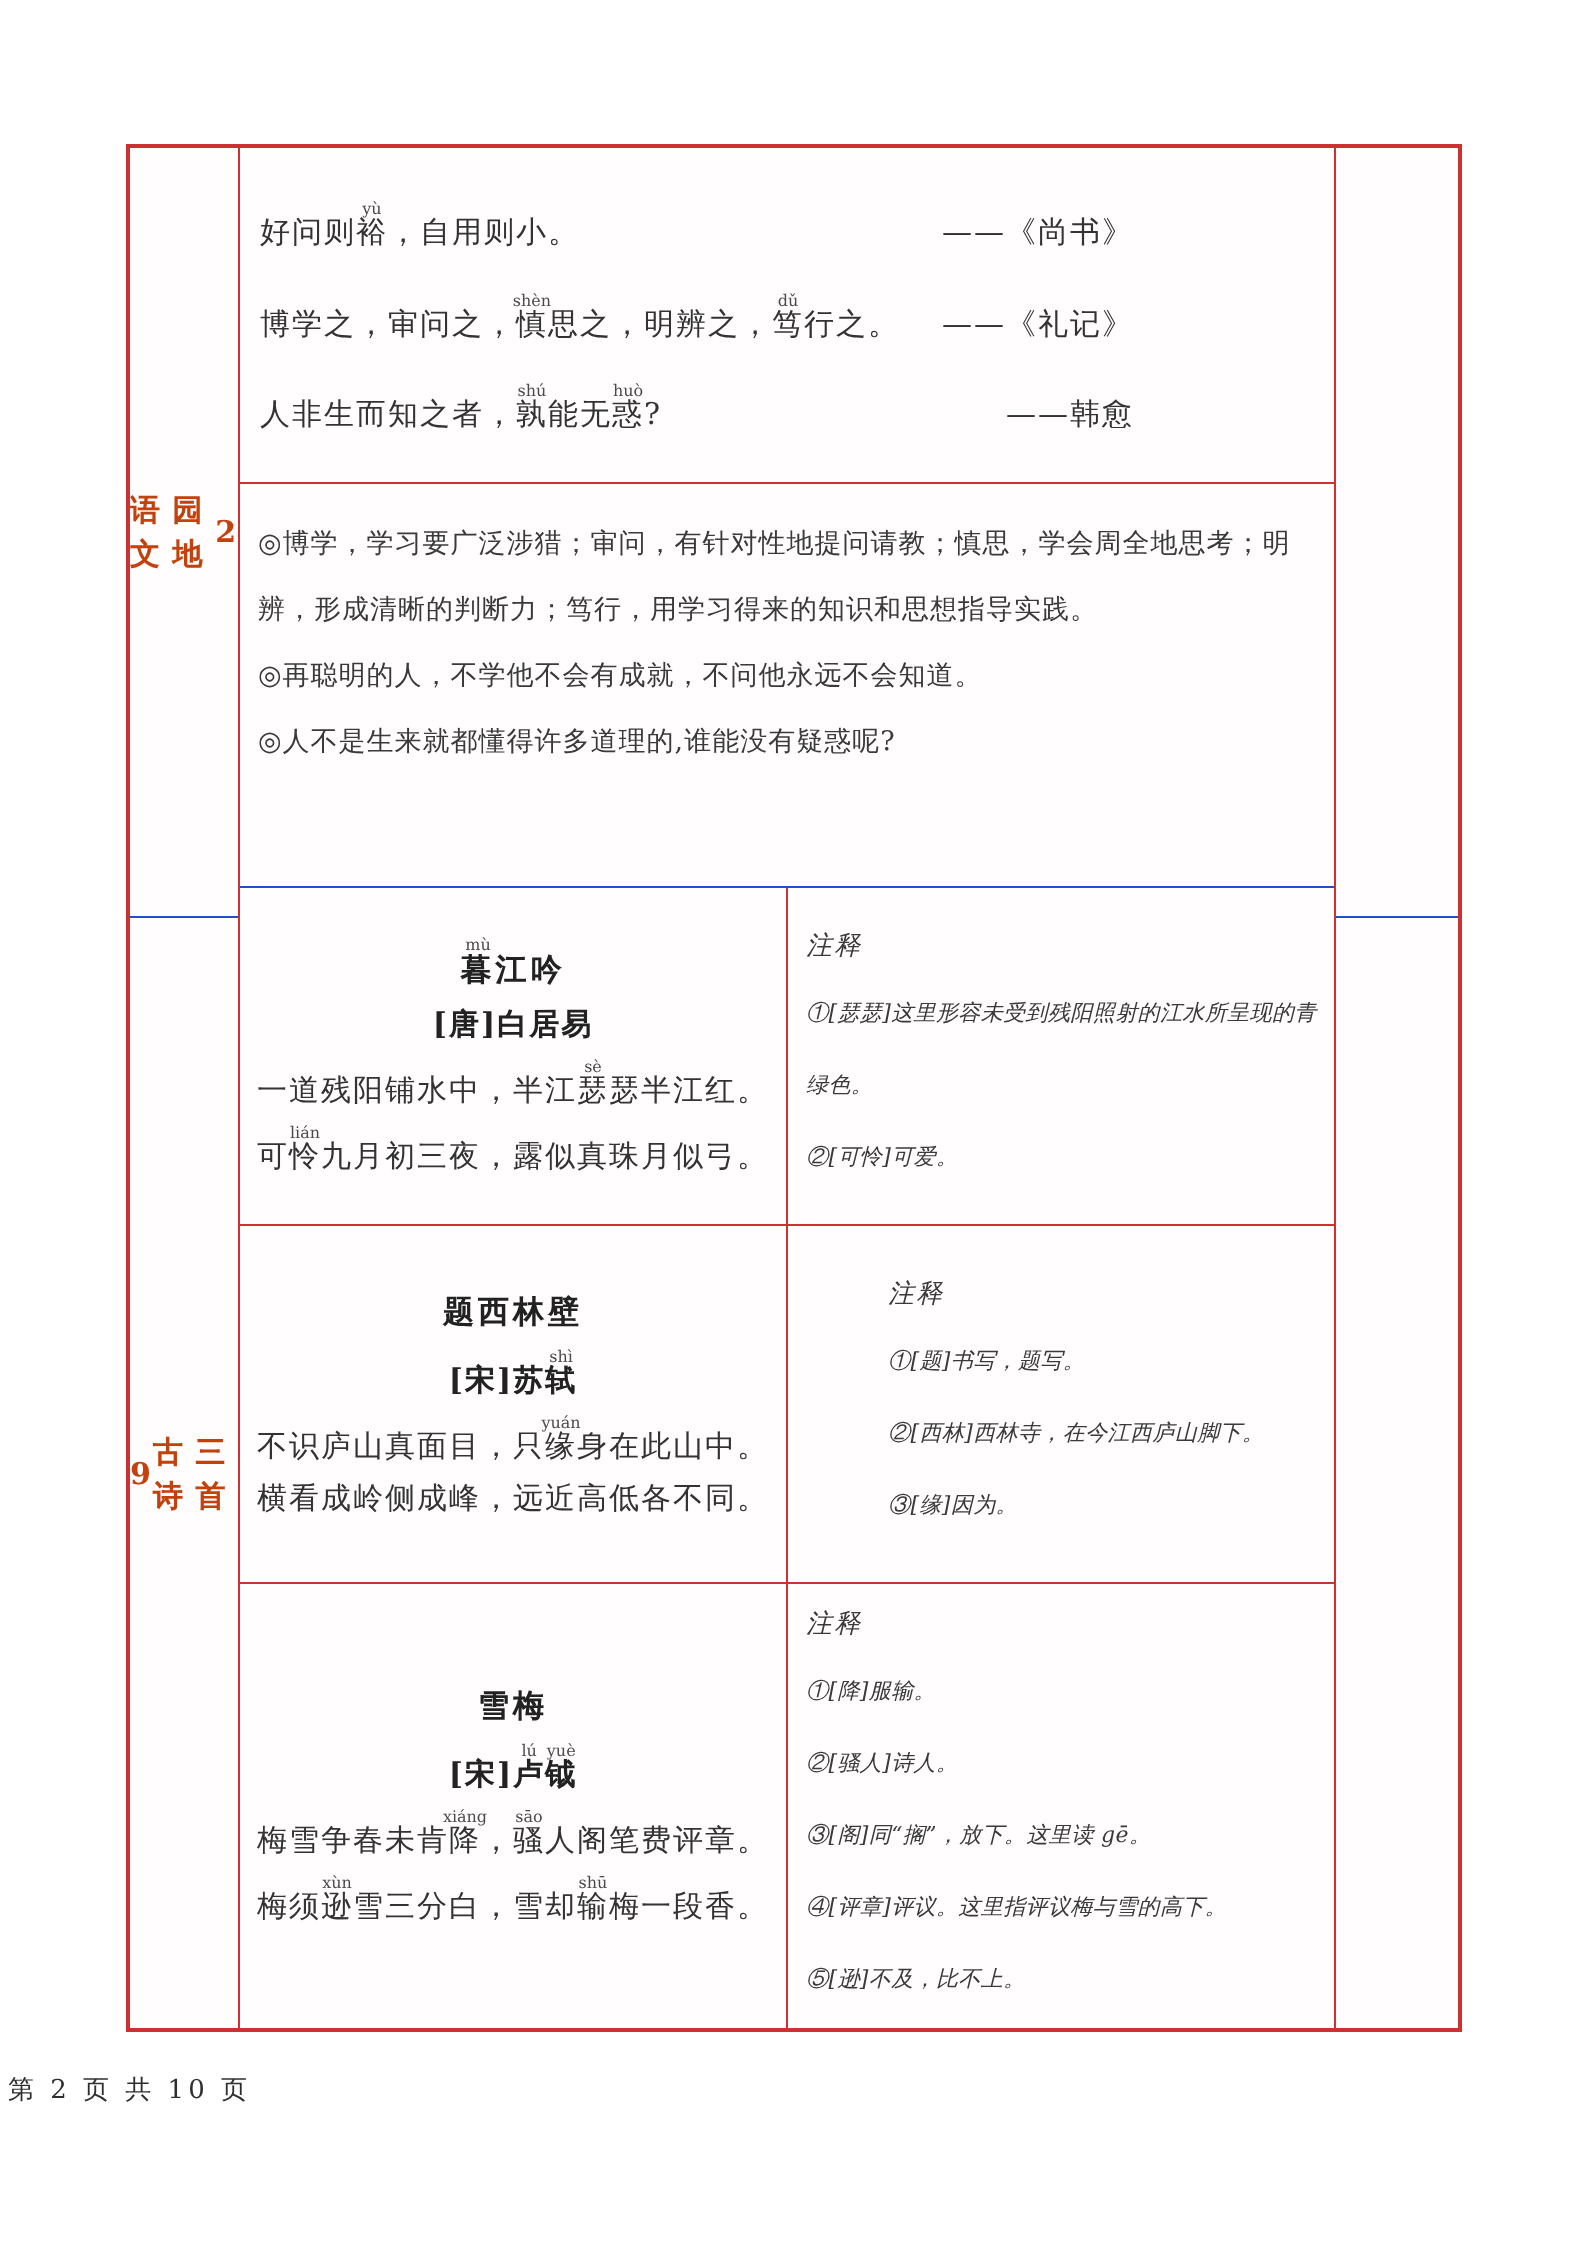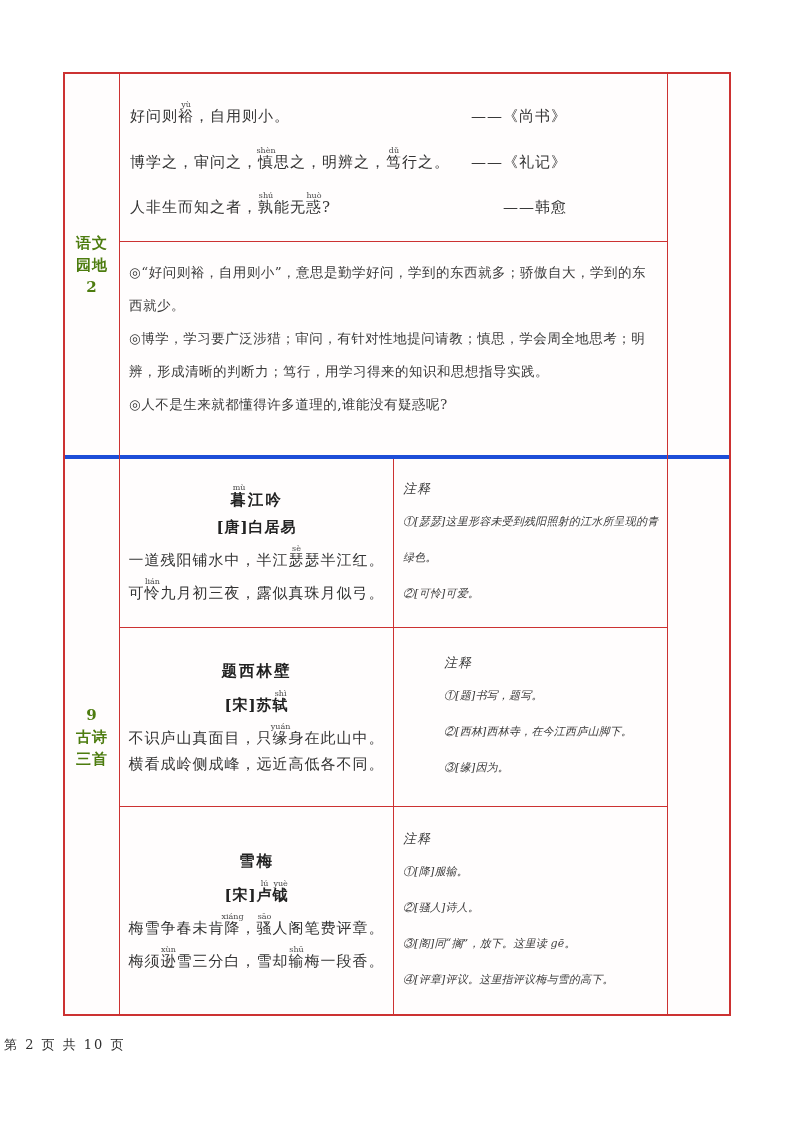--- a/index.html
+++ b/index.html
@@ -9,26 +9,26 @@
     color:#3c3c3c; overflow:hidden;
   }
   .table {
     position:absolute; left:63px; top:72px; width:668px; height:944px;
     border:2px solid #cc3232; display:flex; background:#fffdfd;
   }
   .col-label { width:55px; border-right:1px solid #cc3232; display:flex; flex-direction:column; }
   .col-main  { width:548px; border-right:1px solid #cc3232; display:flex; flex-direction:column; }
   .col-right { flex:1; display:flex; flex-direction:column; }
 
-  .s1 { height:385px; border-bottom:4px solid #1d4ed8; }
+  .s1 { height:385px; border-bottom:1px solid #1d4ed8; }
   .s2 { flex:1; }
 
   .label-cell {
-    display:flex; flex-direction:column; align-items:center; justify-content:center;
-    font-weight:bold; font-size:15px; color:#4d7c0f; line-height:22px; letter-spacing:1px;
+    display:flex; flex-direction:row; align-items:center; justify-content:center;
+    font-weight:bold; font-size:15px; color:#c2410c; line-height:22px; letter-spacing:1px;
   }
 
   
   .main-s1 { display:flex; flex-direction:column; }
   .quotes {
     height:168px; border-bottom:1px solid #cc3232;
     display:flex; flex-direction:column; justify-content:space-evenly;
     padding:6px 0 4px 0;
   }
   .quote-row {
@@ -99,22 +99,22 @@
             <div class="quote-row">
               <span class="quote-text">博学之，审问之，<ruby>慎<rt>shèn</rt></ruby>思之，明辨之，<ruby>笃<rt>dǔ</rt></ruby>行之。</span>
               <span class="quote-attr">——《礼记》</span>
             </div>
             <div class="quote-row">
               <span class="quote-text">人非生而知之者，<ruby>孰<rt>shú</rt></ruby>能无<ruby>惑<rt>huò</rt></ruby>?</span>
               <span class="quote-attr">——韩愈</span>
             </div>
           </div>
         <div class="notes">
-            <p class="note-item">◎“好问则裕，自用则小”，意思是勤学好问，学到的东西就多；骄傲自大，学到的东西就少。</p>
             <p class="note-item">◎博学，学习要广泛涉猎；审问，有针对性地提问请教；慎思，学会周全地思考；明辨，形成清晰的判断力；笃行，用学习得来的知识和思想指导实践。</p>
+            <p class="note-item">◎再聪明的人，不学他不会有成就，不问他永远不会知道。</p>
             <p class="note-item">◎人不是生来就都懂得许多道理的,谁能没有疑惑呢?</p>
           </div>
       </div>
       <div class="main-s2 s2">
           <div class="poem-row">
             <div class="poem-cell">
               <div class="poem-title"><ruby>暮<rt>mù</rt></ruby>江吟</div>
               <div class="poem-author">[唐]白居易</div>
               <div class="poem-line">一道残阳铺水中，半江<ruby>瑟<rt>sè</rt></ruby>瑟半江红。</div>
               <div class="poem-line">可<ruby>怜<rt>lián</rt></ruby>九月初三夜，露似真珠月似弓。</div>
@@ -145,20 +145,21 @@
               <div class="poem-author">[宋]<ruby>卢<rt>lú</rt></ruby><ruby>钺<rt>yuè</rt></ruby></div>
               <div class="poem-line">梅雪争春未肯<ruby>降<rt>xiáng</rt></ruby>，<ruby>骚<rt>sāo</rt></ruby>人阁笔费评章。</div>
               <div class="poem-line">梅须<ruby>逊<rt>xùn</rt></ruby>雪三分白，雪却<ruby>输<rt>shū</rt></ruby>梅一段香。</div>
             </div>
             <div class="anno-cell">
               <div class="anno-header">注释</div>
               <div class="anno-item">①[降]服输。</div>
               <div class="anno-item">②[骚人]诗人。</div>
               <div class="anno-item">③[阁]同“搁”，放下。这里读 gē。</div>
               <div class="anno-item">④[评章]评议。这里指评议梅与雪的高下。</div>
+              <div class="anno-item">⑤[逊]不及，比不上。</div>
             </div>
           </div>
         </div>
     </div>
 
     <div class="col-right">
       <div class="s1"></div>
       <div class="s2"></div>
     </div>
 

